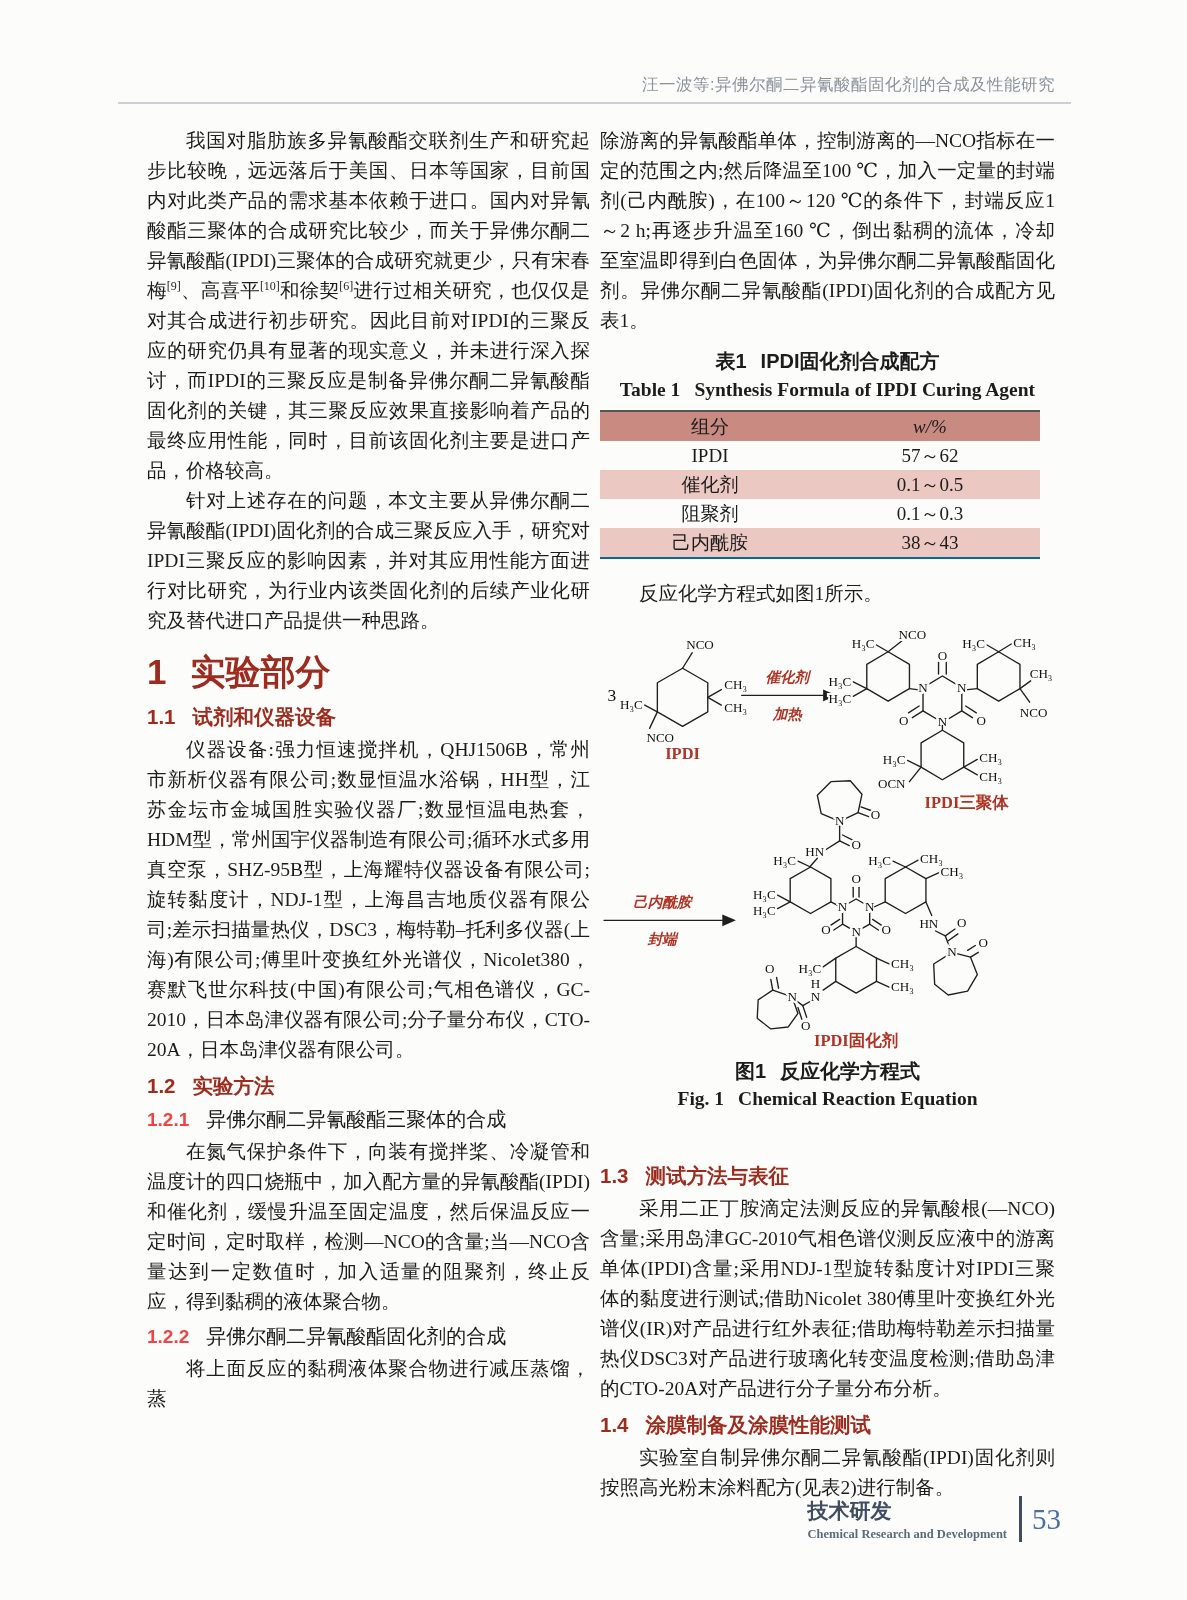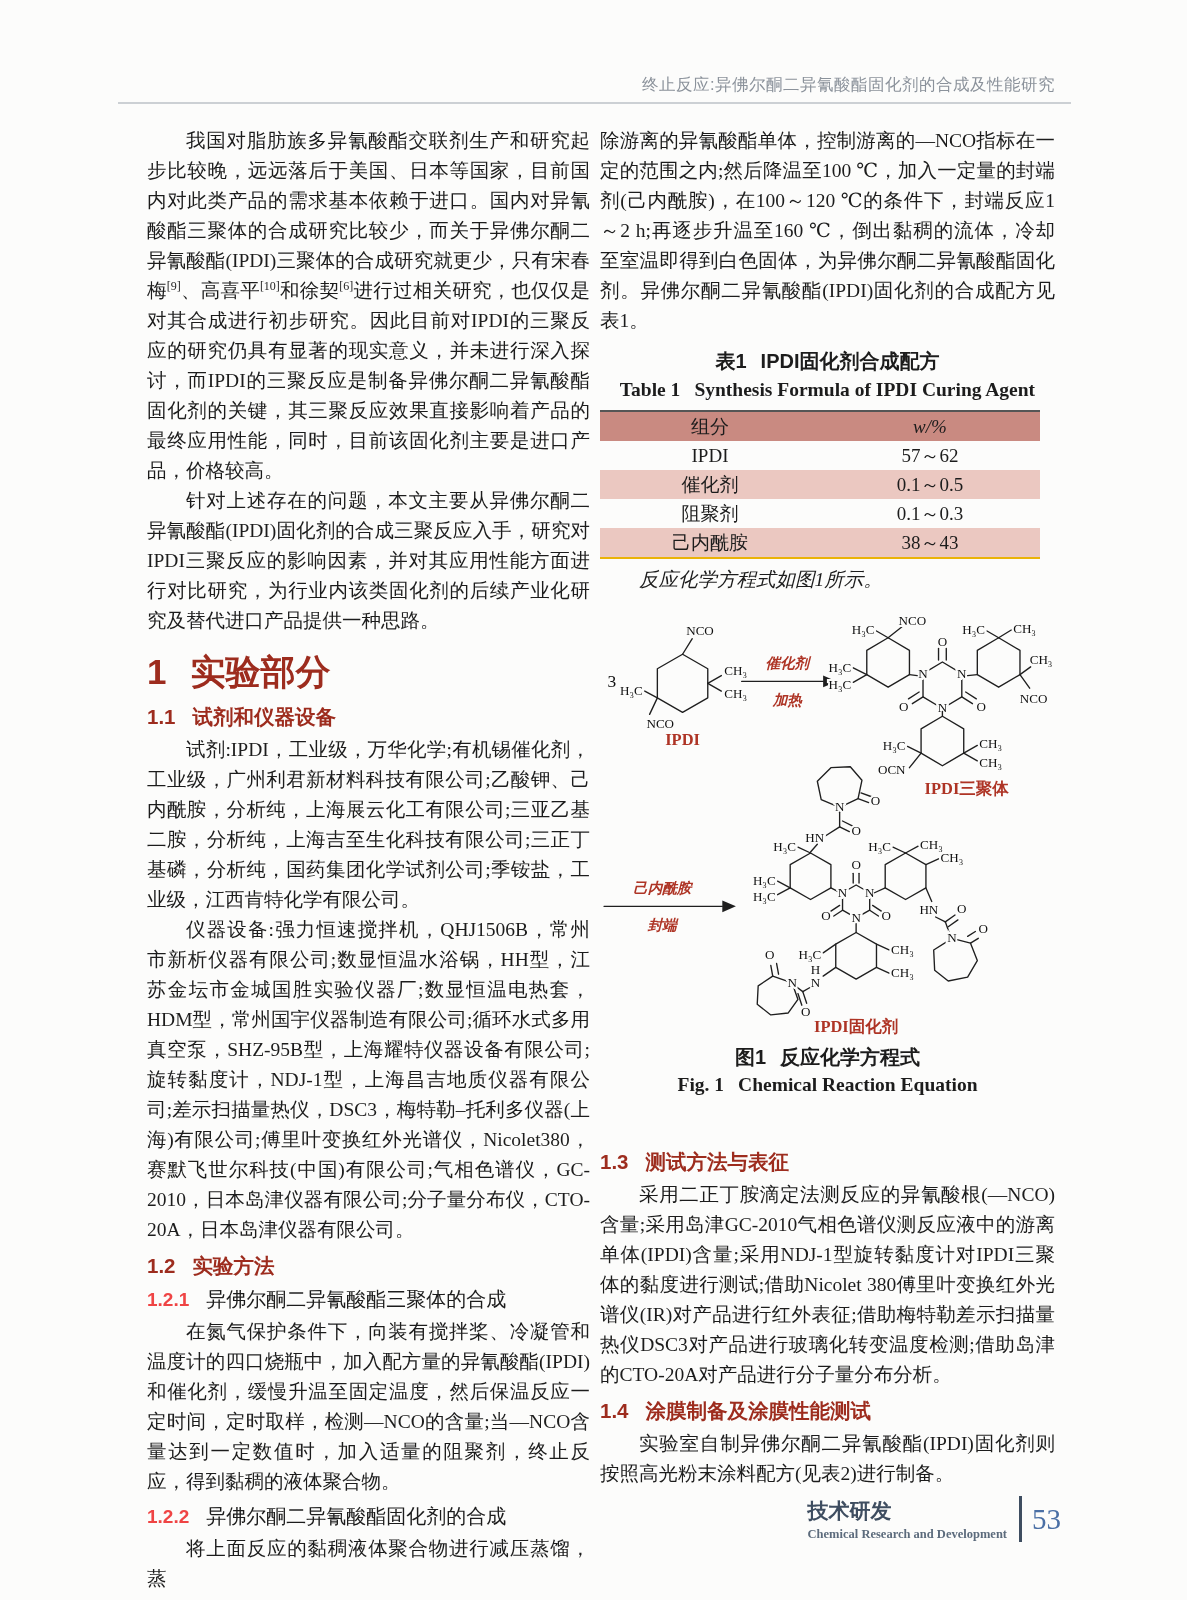--- a/index.html
+++ b/index.html
@@ -21,27 +21,27 @@
       font-size:20.5px;color:#9d2c1e;}
   .h2 .hnum{margin-right:17px;}
   .h2.mt{margin-top:50px;}
   .h3{margin:4px 0 2px;font-size:20px;font-weight:normal;line-height:30px;}
   .h3 .hnum{font-family:"Liberation Sans","DejaVu Sans",sans-serif;font-weight:bold;color:#ef4444;
       font-size:19px;margin-right:17px;}
   .tbl-title{margin-top:12px;text-align:center;font-family:"Liberation Sans","DejaVu Sans",sans-serif;
       font-weight:bold;font-size:20px;line-height:27px;}
   .tbl-title.en{font-family:"Liberation Serif","DejaVu Serif",serif;font-size:19.5px;margin-top:1px;}
   .tgap{margin-left:14px;text-align:right;}
-  .t1{width:440px;border-collapse:collapse;margin-top:7px;border-top:2px solid #555;border-bottom:2px solid #eab308;
+  .t1{width:440px;border-collapse:collapse;margin-top:7px;border-top:2px solid #555;border-bottom:2px solid #0369a1;
       font-size:19px;}
   .t1 th,.t1 td{width:50%;text-align:center;padding:1px 0;height:27px;font-weight:normal;}
   .t1 thead tr{background:#c98a81;}
   .t1 tr.even{background:#ebc8c1;}
   .t1 .ital{font-style:italic;}
-  .figintro{margin-top:6px;font-style:italic;}
+  .figintro{margin-top:20px;}
   .fig{display:block;width:456px;height:446px;margin-top:3px;}
   .figcap{text-align:center;font-family:"Liberation Sans","DejaVu Sans",sans-serif;font-weight:bold;
       font-size:20px;line-height:27px;}
   .figcap.en{font-family:"Liberation Serif","DejaVu Serif",serif;font-size:19.5px;}
   .footer{position:absolute;top:1496px;right:126px;display:flex;align-items:center;}
   .footer-left{text-align:left;}
   .footer-cn{font-family:"Liberation Sans","DejaVu Sans",sans-serif;font-weight:bold;font-size:21px;color:#3e4d60;}
   .footer-en{font-size:12.5px;color:#5c6b7c;font-weight:bold;margin-top:2px;}
   .footer-bar{width:3px;height:46px;background:#3e4d60;margin:0 10px 0 12px;}
   .footer-page{font-size:29px;color:#4a6fa5;}
@@ -57,31 +57,30 @@
         fill:#ae3425;text-anchor:middle;}
   .cond{font-family:"Liberation Serif","DejaVu Serif",serif;font-style:italic;font-weight:bold;
         font-size:15px;fill:#ae3425;text-anchor:middle;}
   .ah{fill:#1f1f1f;stroke:none;}
 </style>
 </head>
 <body>
 
 <div class="page">
 
-  <div class="running-head">终止反应:异佛尔酮二异氰酸酯固化剂的合成及性能研究</div>
+  <div class="running-head">汪一波等:异佛尔酮二异氰酸酯固化剂的合成及性能研究</div>
   <div class="head-rule"></div>
 
   <div class="col col-left">
     <p class="body indent"><span>我国对脂肪族多异氰酸酯交联剂生产和研究起步比较晚，远远落后于美国、日本等国家，目前国内对此类产品的需求基本依赖于进口。国内对异氰酸酯三聚体的合成研究比较少，而关于异佛尔酮二异氰酸酯(IPDI)三聚体的合成研究就更少，只有宋春梅</span><sup class="ref">[9]</sup><span>、高喜平</span><sup class="ref">[10]</sup><span>和徐契</span><sup class="ref">[6]</sup><span>进行过相关研究，也仅仅是对其合成进行初步研究。因此目前对IPDI的三聚反应的研究仍具有显著的现实意义，并未进行深入探讨，而IPDI的三聚反应是制备异佛尔酮二异氰酸酯固化剂的关键，其三聚反应效果直接影响着产品的最终应用性能，同时，目前该固化剂主要是进口产品，价格较高。</span></p>
     <p class="body indent">针对上述存在的问题，本文主要从异佛尔酮二异氰酸酯(IPDI)固化剂的合成三聚反应入手，研究对IPDI三聚反应的影响因素，并对其应用性能方面进行对比研究，为行业内该类固化剂的后续产业化研究及替代进口产品提供一种思路。</p>
 
     <h1 class="h1"><span class="hnum">1</span><span>实验部分</span></h1>
     <h2 class="h2"><span class="hnum">1.1</span><span>试剂和仪器设备</span></h2>
 
-    <p class="body indent">试剂:IPDI，工业级，万华化学;有机锡催化剂，工业级，广州利君新材料科技有限公司;乙酸钾、己内酰胺，分析纯，上海展云化工有限公司;三亚乙基二胺，分析纯，上海吉至生化科技有限公司;三正丁基磷，分析纯，国药集团化学试剂公司;季铵盐，工业级，江西肯特化学有限公司。</p>
     <p class="body indent">仪器设备:强力恒速搅拌机，QHJ1506B，常州市新析仪器有限公司;数显恒温水浴锅，HH型，江苏金坛市金城国胜实验仪器厂;数显恒温电热套，HDM型，常州国宇仪器制造有限公司;循环水式多用真空泵，SHZ-95B型，上海耀特仪器设备有限公司;旋转黏度计，NDJ-1型，上海昌吉地质仪器有限公司;差示扫描量热仪，DSC3，梅特勒–托利多仪器(上海)有限公司;傅里叶变换红外光谱仪，Nicolet380，赛默飞世尔科技(中国)有限公司;气相色谱仪，GC-2010，日本岛津仪器有限公司;分子量分布仪，CTO-20A，日本岛津仪器有限公司。</p>
 
     <h2 class="h2"><span class="hnum">1.2</span><span>实验方法</span></h2>
     <h3 class="h3"><span class="hnum">1.2.1</span><span>异佛尔酮二异氰酸酯三聚体的合成</span></h3>
     <p class="body indent">在氮气保护条件下，向装有搅拌桨、冷凝管和温度计的四口烧瓶中，加入配方量的异氰酸酯(IPDI)和催化剂，缓慢升温至固定温度，然后保温反应一定时间，定时取样，检测—NCO的含量;当—NCO含量达到一定数值时，加入适量的阻聚剂，终止反应，得到黏稠的液体聚合物。</p>
     <h3 class="h3"><span class="hnum">1.2.2</span><span>异佛尔酮二异氰酸酯固化剂的合成</span></h3>
     <p class="body indent">将上面反应的黏稠液体聚合物进行减压蒸馏，蒸</p>
   </div>
 
   <div class="col col-right">

